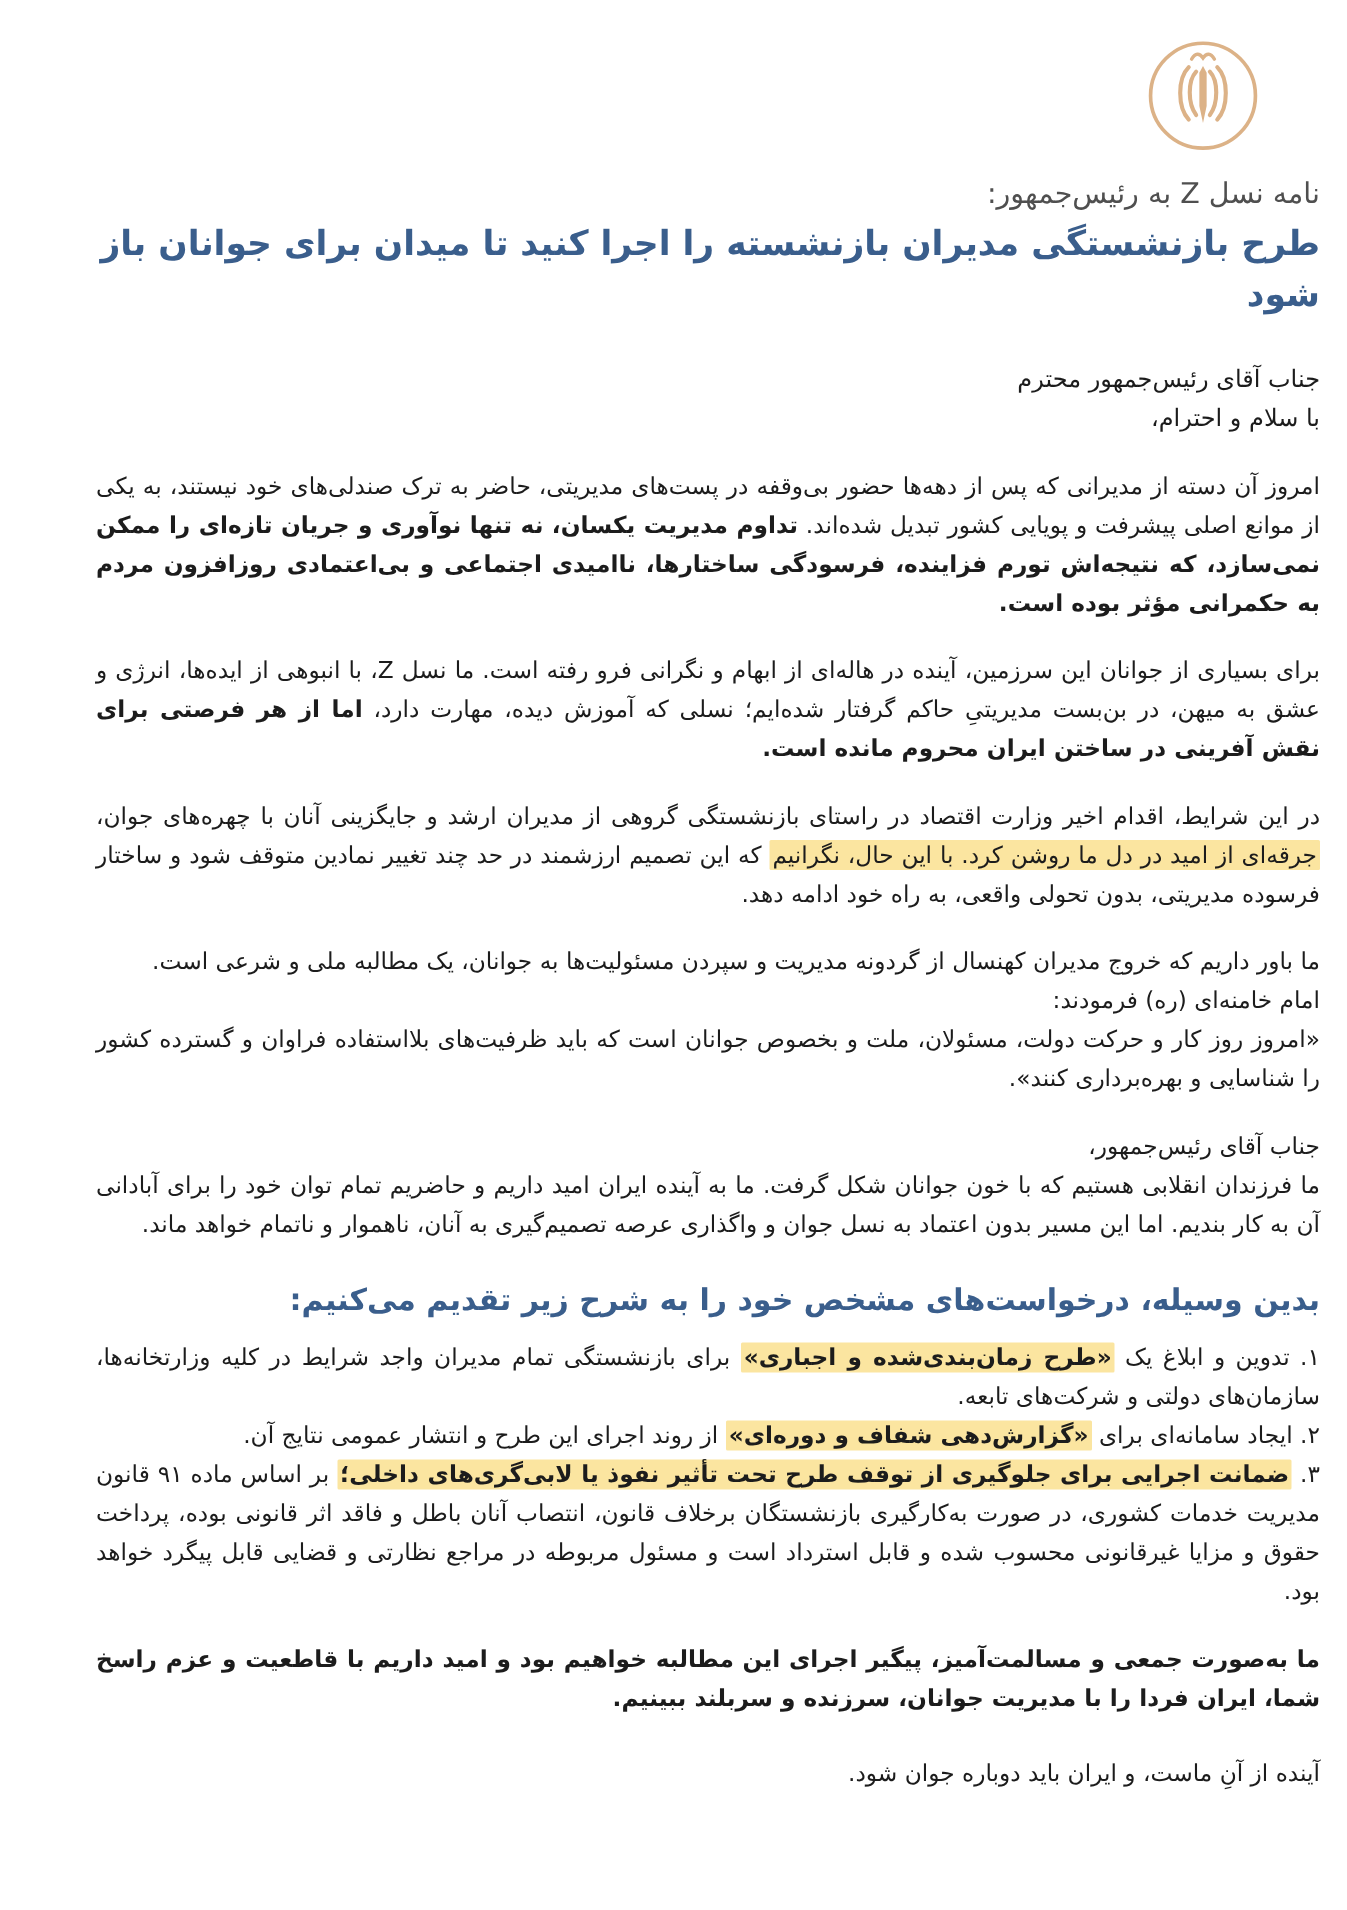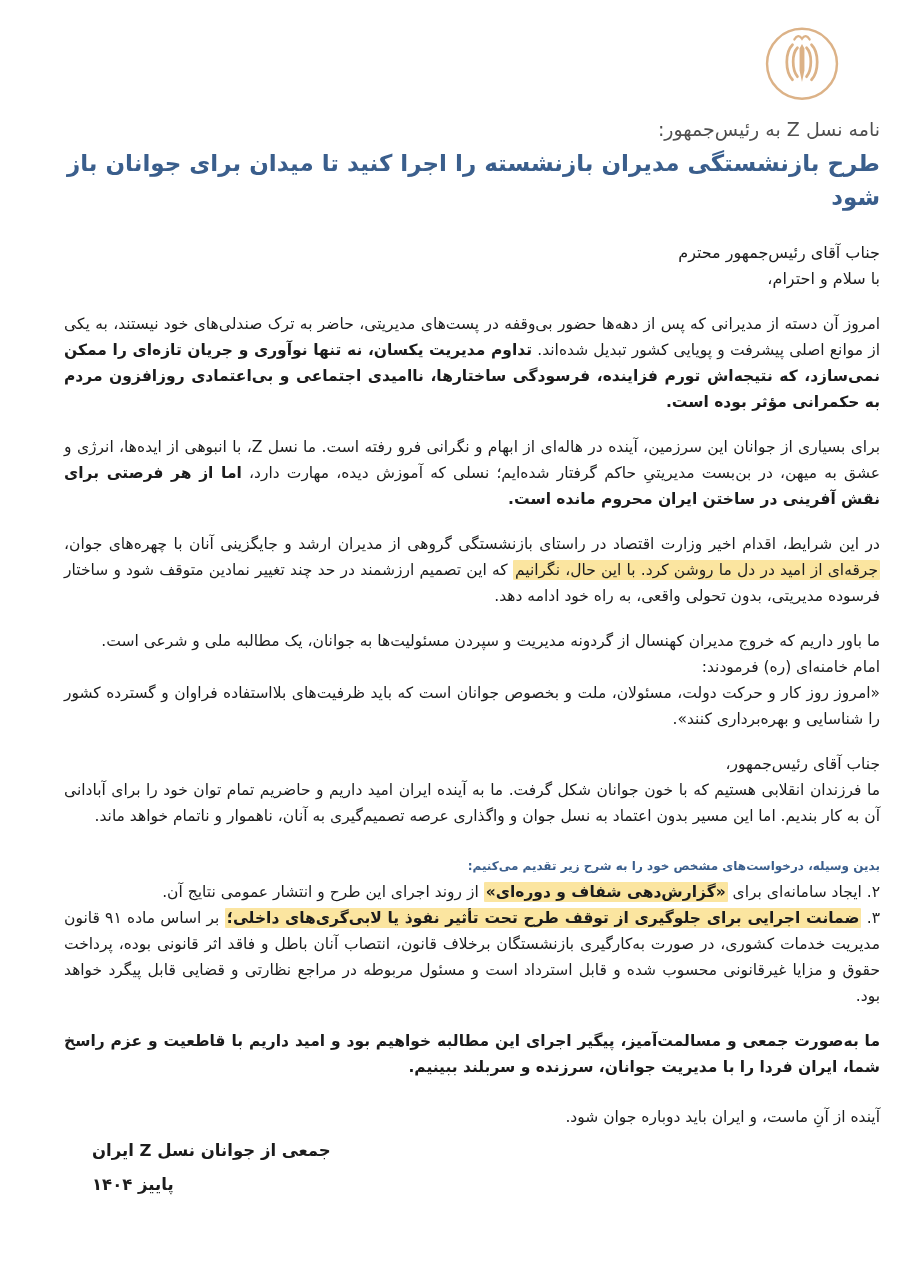--- a/index.html
+++ b/index.html
@@ -32,21 +32,21 @@
   .salutation{margin:0 0 2px;font-size:16px;line-height:26px;}
   .salutation .line{display:block;}
   .para{
     margin:19px 0 0;font-size:15.5px;line-height:26px;
     text-align:justify;
   }
   .para .line{display:block;}
   .bold{font-weight:bold;}
   .hl{background:var(--hl);padding:1px 2px;border-radius:1px;}
   .demands-intro{
-    margin:24px 0 0;font-size:12px;line-height:26px;
+    margin:24px 0 0;font-size:20px;line-height:26px;
     color:var(--accent);font-weight:bold;text-align:right;
   }
   .demand-item{margin:0;font-size:15.5px;line-height:26px;text-align:justify;}
   .demand-item.first{margin-top:13px;}
   .closing-bold{font-weight:bold;}
   .closing-final{margin-top:24px;}
   .signature{
     margin-top:4px;padding-left:28px;
     text-align:left;font-weight:bold;
     font-size:16.5px;line-height:34px;
@@ -97,20 +97,23 @@
     <span class="line">«امروز روز کار و حرکت دولت، مسئولان، ملت و بخصوص جوانان است که باید ظرفیت‌های بلااستفاده فراوان و گسترده کشور را شناسایی و بهره‌برداری کنند».</span>
   </p>
 
   <p class="para">
     <span class="line">جناب آقای رئیس‌جمهور،</span>
     <span>ما فرزندان انقلابی هستیم که با خون جوانان شکل گرفت. ما به آینده ایران امید داریم و حاضریم تمام توان خود را برای آبادانی آن به کار بندیم. اما این مسیر بدون اعتماد به نسل جوان و واگذاری عرصه تصمیم‌گیری به آنان، ناهموار و ناتمام خواهد ماند.</span>
   </p>
 
   <p class="demands-intro">بدین وسیله، درخواست‌های مشخص خود را به شرح زیر تقدیم می‌کنیم:</p>
 
+  <p class="demand-item first">
+    <span>۱. تدوین و ابلاغ یک </span><span class="hl bold">«طرح زمان‌بندی‌شده و اجباری»</span><span> برای بازنشستگی تمام مدیران واجد شرایط در کلیه وزارتخانه‌ها، سازمان‌های دولتی و شرکت‌های تابعه.</span>
+  </p>
 
   <p class="demand-item">
     <span>۲. ایجاد سامانه‌ای برای </span><span class="hl bold">«گزارش‌دهی شفاف و دوره‌ای»</span><span> از روند اجرای این طرح و انتشار عمومی نتایج آن.</span>
   </p>
 
   <p class="demand-item">
     <span>۳. </span><span class="hl bold">ضمانت اجرایی برای جلوگیری از توقف طرح تحت تأثیر نفوذ یا لابی‌گری‌های داخلی؛</span><span> بر اساس ماده ۹۱ قانون مدیریت خدمات کشوری، در صورت به‌کارگیری بازنشستگان برخلاف قانون، انتصاب آنان باطل و فاقد اثر قانونی بوده، پرداخت حقوق و مزایا غیرقانونی محسوب شده و قابل استرداد است و مسئول مربوطه در مراجع نظارتی و قضایی قابل پیگرد خواهد بود.</span>
   </p>
 
   <p class="para closing-bold">ما به‌صورت جمعی و مسالمت‌آمیز، پیگیر اجرای این مطالبه خواهیم بود و امید داریم با قاطعیت و عزم راسخ شما، ایران فردا را با مدیریت جوانان، سرزنده و سربلند ببینیم.</p>

